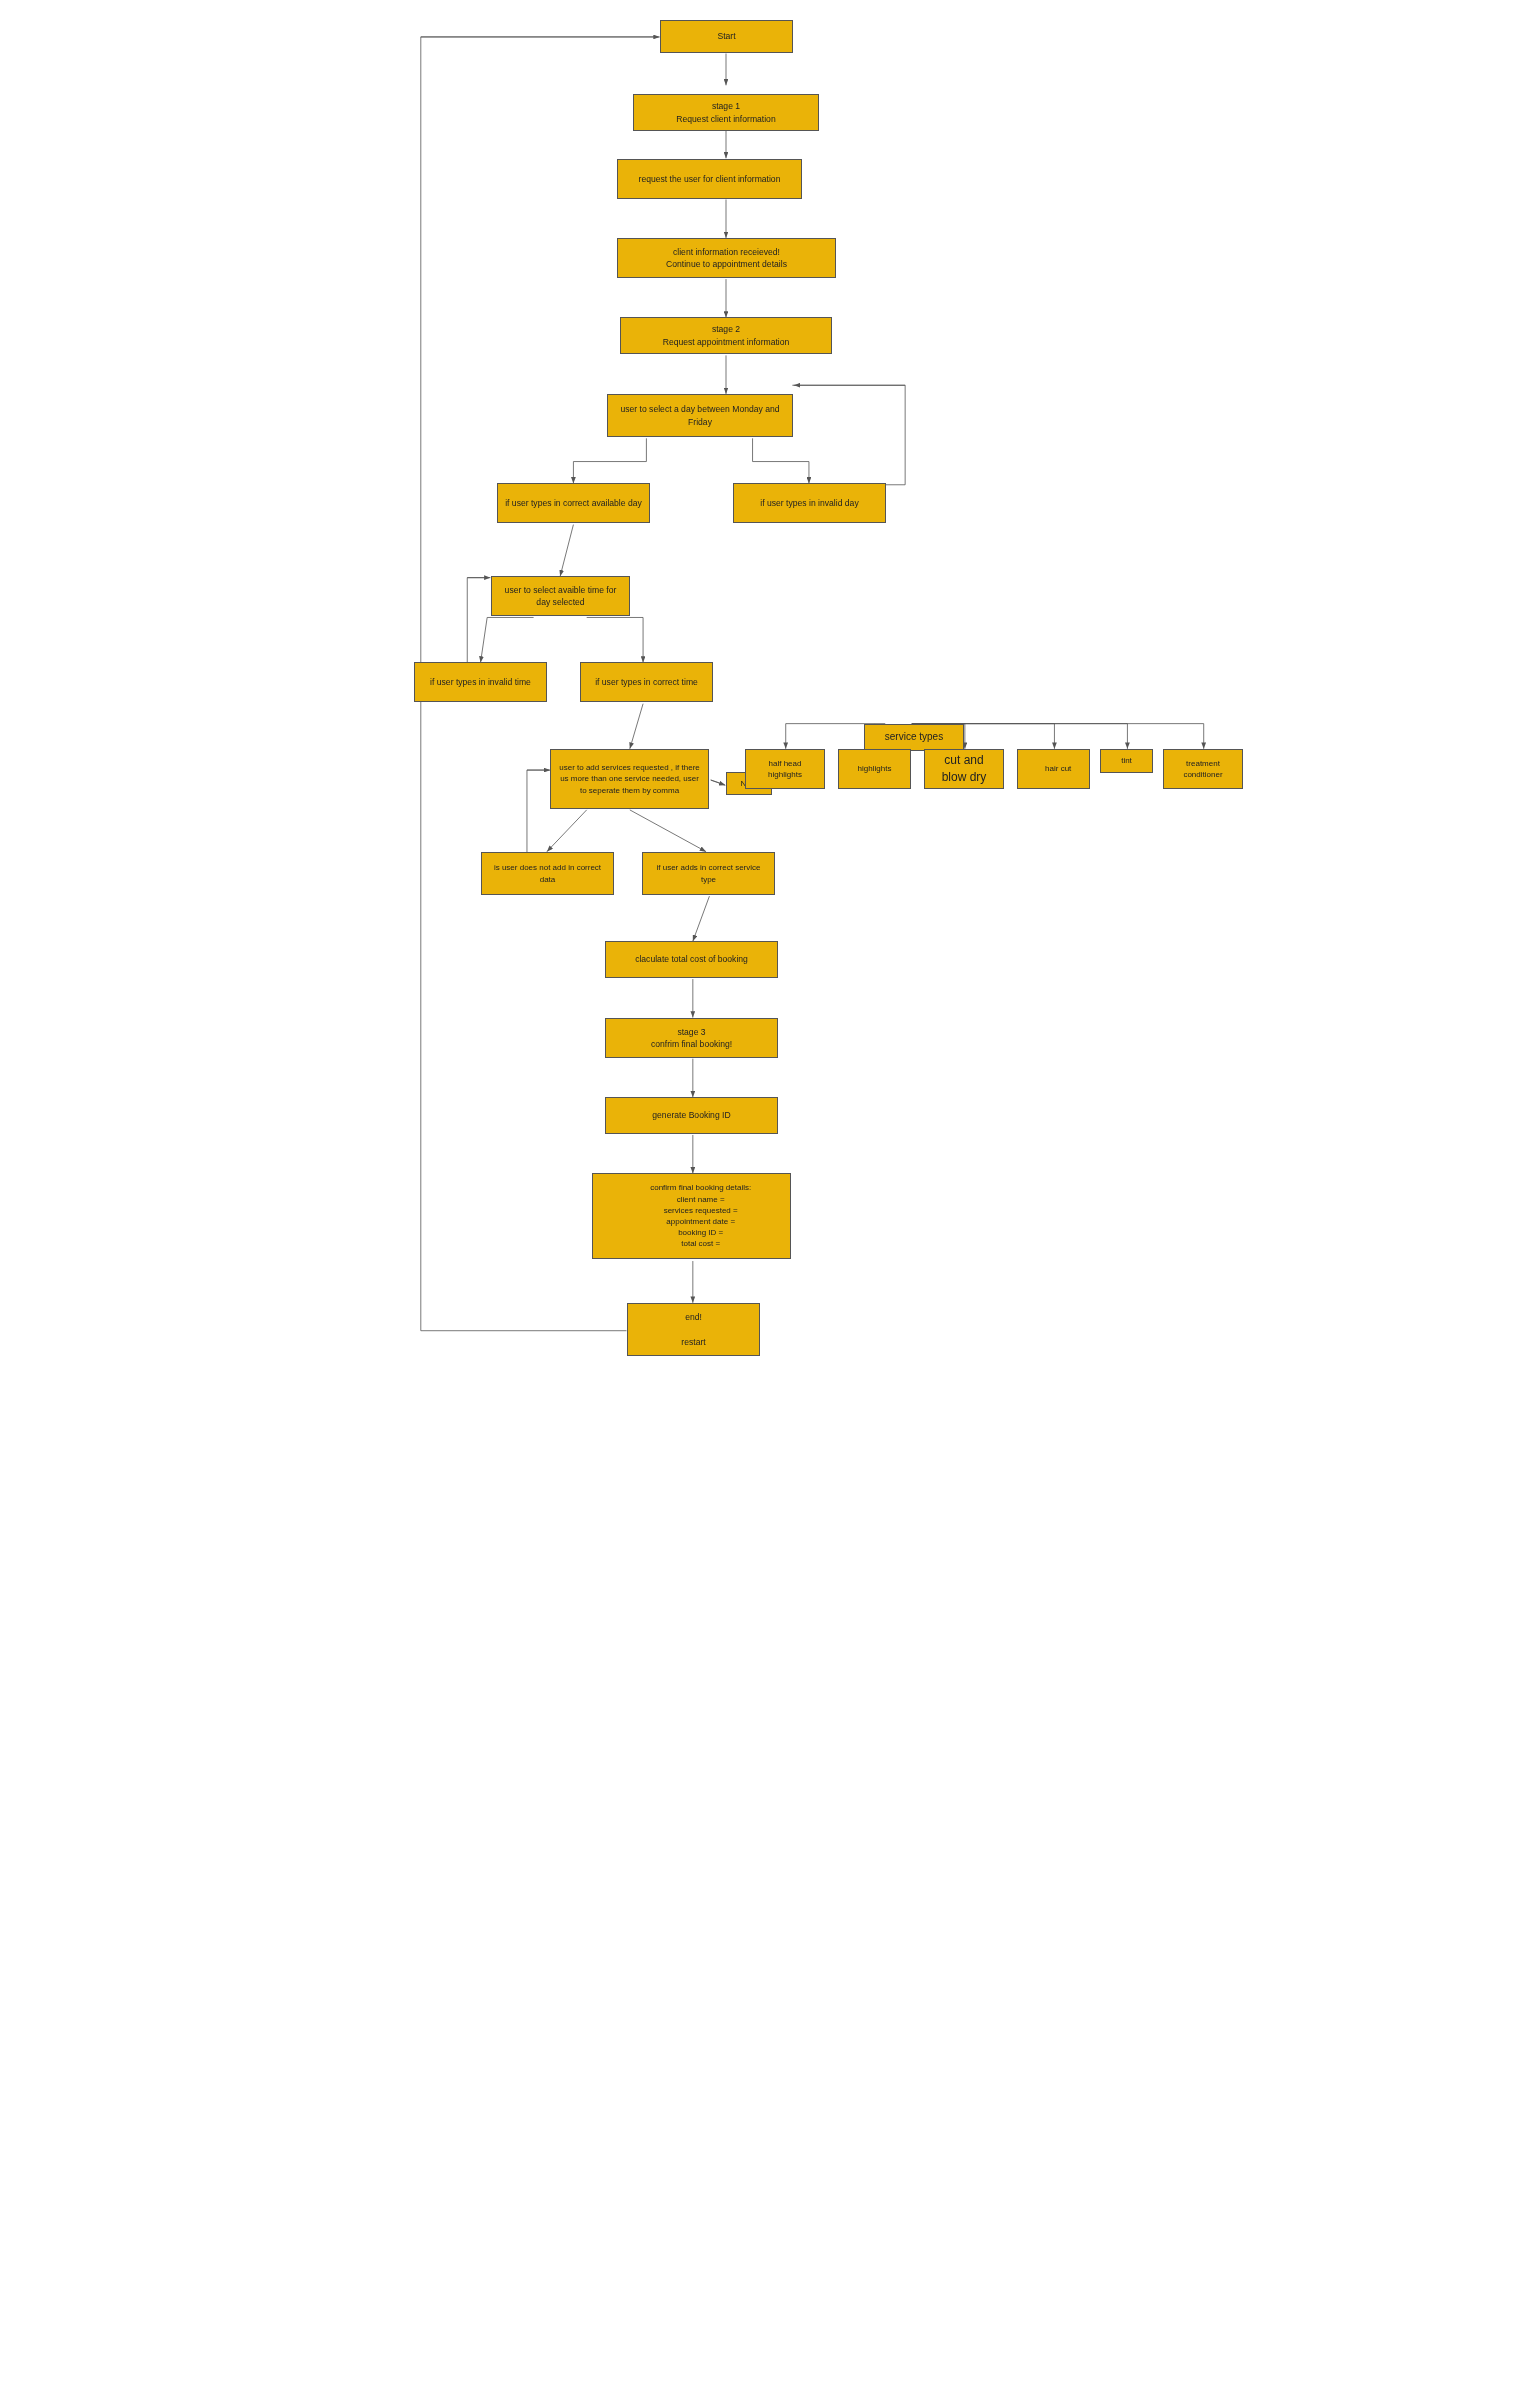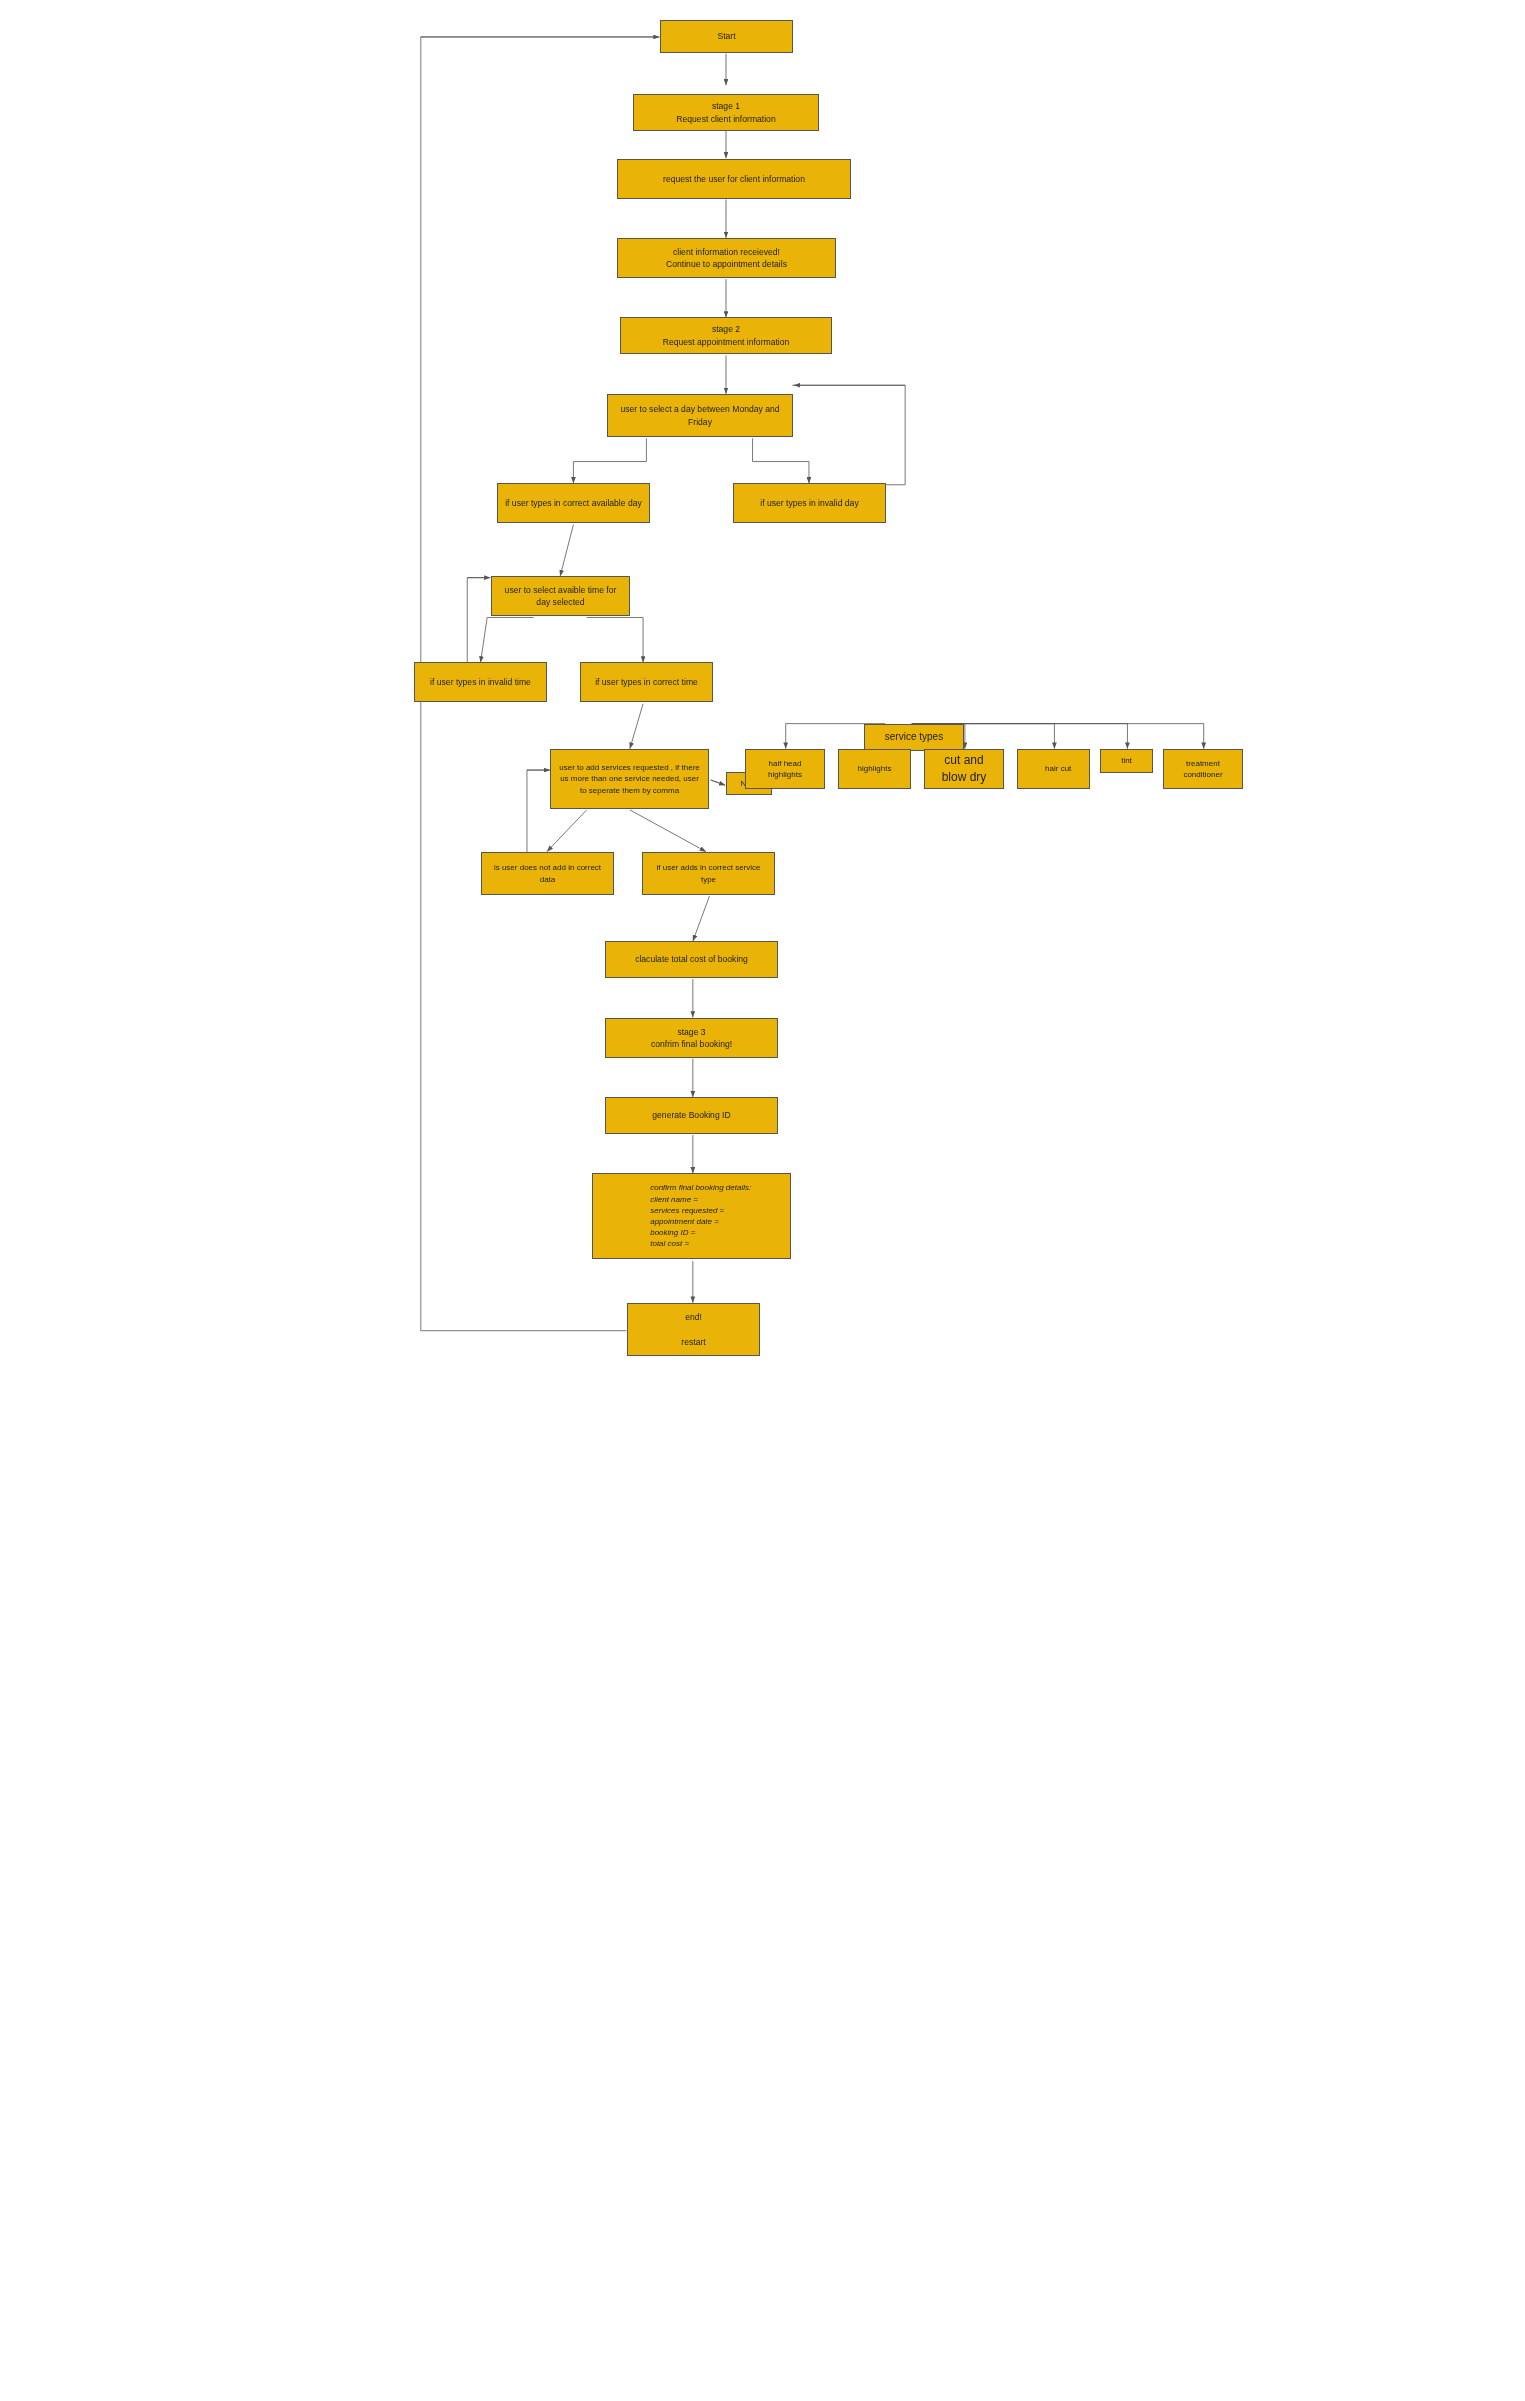--- a/index.html
+++ b/index.html
@@ -120,21 +120,21 @@
 
     <line x1="497" y1="1175" x2="518" y2="1182" class="no-arrow" marker-end="none"></line>
     <line x1="497" y1="1175" x2="519" y2="1183" marker-end="none" stroke="#555" stroke-width="1.2"></line>
   </svg>
 
   <div class="box" style="left:279px; top:20px; width:133px; height:33px;">Start</div>
 
   <div class="box" style="left:252px; top:94px; width:186px; height:37px; white-space:pre-line;">stage 1
 Request client information</div>
 
-  <div class="box" style="left:236px; top:159px; width:234px; height:40px;">request the user for client information</div>
+  <div class="box" style="left:236px; top:159px; width:185px; height:40px;">request the user for client information</div>
 
   <div class="box" style="left:236px; top:238px; width:219px; height:40px; white-space:pre-line;">client information receieved!
 Continue to appointment details</div>
 
   <div class="box" style="left:239px; top:317px; width:212px; height:37px; white-space:pre-line;">stage 2
 Request appointment information</div>
 
   <div class="box" style="left:226px; top:394px; width:186px; height:43px;">user to select a day between Monday and Friday</div>
 
   <div class="box" style="left:116px; top:483px; width:153px; height:40px;">if user types in correct available day</div>
@@ -169,21 +169,21 @@
 
   <div class="box" style="left:782px; top:749px; width:80px; height:40px; font-size:8px;">treatment conditioner</div>
 
   <div class="box" style="left:224px; top:941px; width:173px; height:37px;">claculate total cost of booking</div>
 
   <div class="box" style="left:224px; top:1018px; width:173px; height:40px; white-space:pre-line;">stage 3
 confrim final booking!</div>
 
   <div class="box" style="left:224px; top:1097px; width:173px; height:37px;">generate Booking ID</div>
 
-  <div class="box" style="left:211px; top:1173px; width:199px; height:86px; white-space:pre-line; text-align:left; padding-left:25px; font-size:8px;font-style:italic;">confirm final booking details:
+  <div class="box" style="left:211px; top:1173px; width:199px; height:86px; white-space:pre-line; text-align:center; padding-left:25px; font-size:8px;">confirm final booking details:
   client name =
   services requested =
   appointment date =
   booking ID =
   total cost =</div>
 
   <div class="box" style="left:246px; top:1303px; width:133px; height:53px; white-space:pre-line;">end!
 
 restart</div>
 

